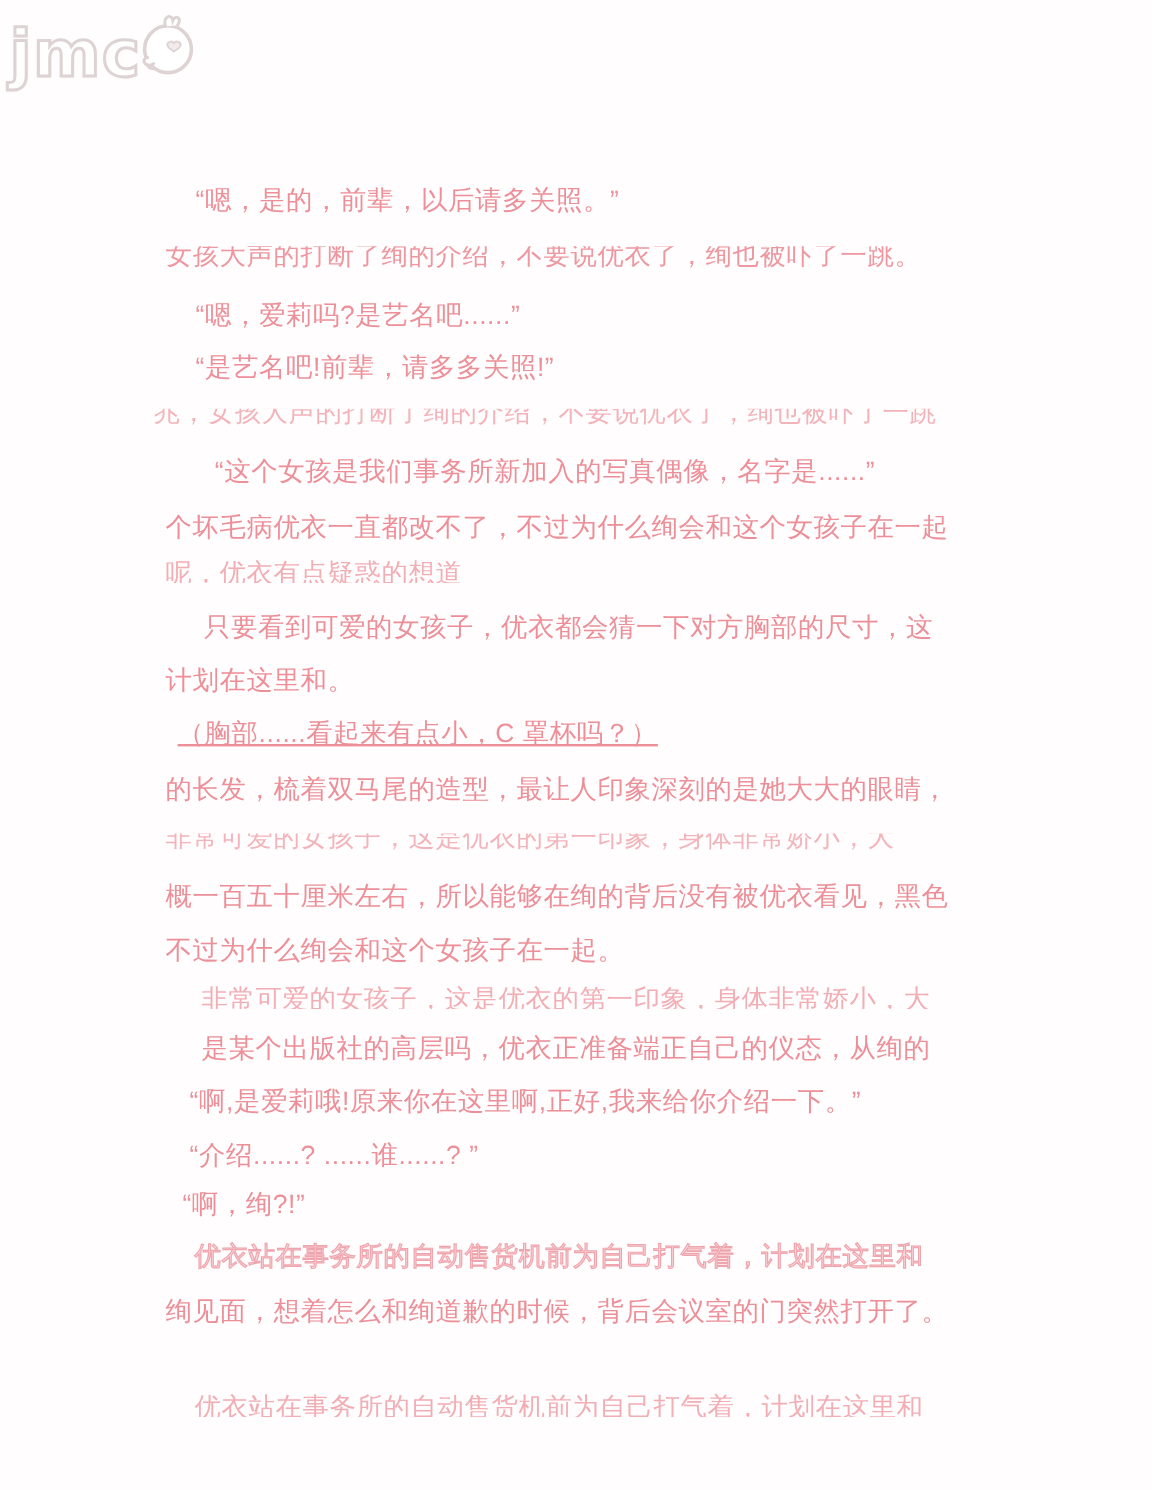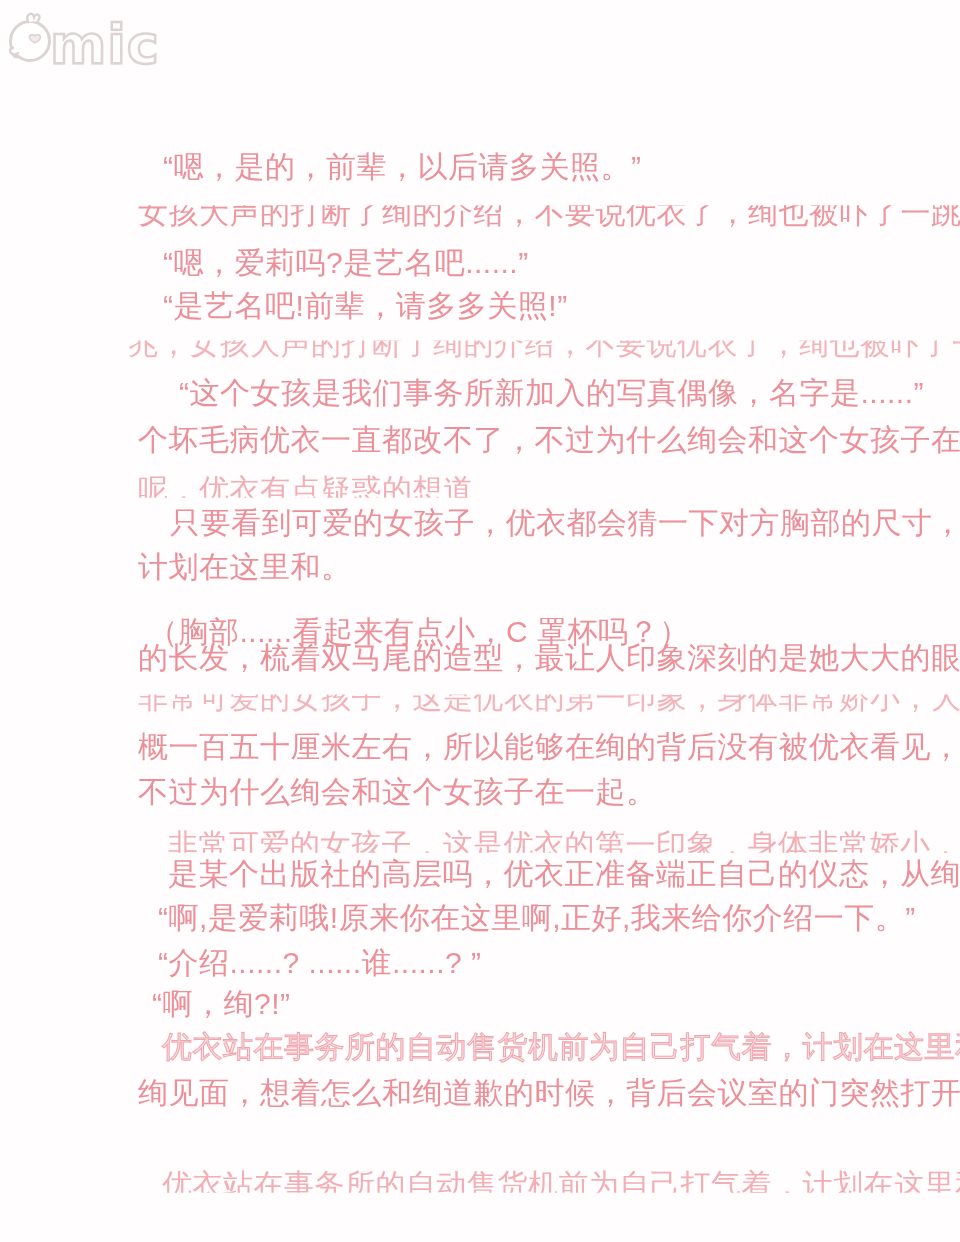--- a/index.html
+++ b/index.html
@@ -16,65 +16,65 @@
     font-weight:bold;font-size:54px;letter-spacing:1px;
     color:#ffffff;
     -webkit-text-stroke:2.5px #ded3d3;
     text-shadow:0 1px 2px rgba(200,180,180,.25);
     user-select:none;
   }
   .logo .mascot{margin:0 -4px;flex:0 0 auto;}
   
   .line{
     position:absolute;
-    font-size:30px;line-height:34px;letter-spacing:.5px;
+    font-size:22px;line-height:34px;letter-spacing:.5px;
     color:#ec8f98;white-space:nowrap;
   }
   .fade{color:#f2aeb5;}
   
   .cut-top{clip-path:inset(27% 0 0 0);opacity:.92;}
   
   .ghost{clip-path:inset(40% 0 4% 0);opacity:.78;color:#ef9fa7;}
   
-  .cut-bottom{clip-path:inset(0 0 27% 0);margin-top:12px;}
+  .cut-bottom{clip-path:inset(0 0 27% 0);}
   
   .hollow{color:#fadde1;-webkit-text-stroke:1px #efa1a9;opacity:.95;}
 </style>
 </head>
 <body>
 
 <div class="logo">
+  <span>jmc</span>
   <span class="mascot">
     <svg width="50" height="56" viewBox="0 0 50 56">
 
       <circle cx="26" cy="31" r="19.5" fill="#ffffff" stroke="#ded3d3" stroke-width="3"></circle>
 
       <path d="M24 12 C 21 4, 29 1, 30 7 C 32 2, 38 5, 34 11" fill="#ffffff" stroke="#ded3d3" stroke-width="2.5" stroke-linecap="round"></path>
 
       <path d="M31 26 c -2 -2.6 -6 -1 -5.4 1.8 c .5 2.4 3.6 4 5.4 5 c 1.8 -1 4.9 -2.6 5.4 -5 c .6 -2.8 -3.4 -4.4 -5.4 -1.8 z" fill="#f3eaea" stroke="#ded3d3" stroke-width="1.6"></path>
 
       <path d="M9 38 q -5 1 -2 5 q 3 3 7 0" fill="#ffffff" stroke="#ded3d3" stroke-width="2.5" stroke-linecap="round"></path>
       <path d="M9 44 q 1 4 5 3" fill="none" stroke="#ded3d3" stroke-width="2.2" stroke-linecap="round"></path>
     </svg>
   </span>
-  <span>mic</span>
 </div>
 
 <div>
   <div class="line" style="left:163px;top:150px;">“嗯，是的，前辈，以后请多关照。”</div>
   <div class="line cut-top" style="left:138px;top:196px;">女孩大声的打断了绚的介绍，不要说优衣了，绚也被吓了一跳。</div>
   <div class="line" style="left:163px;top:246px;">“嗯，爱莉吗?是艺名吧......”</div>
   <div class="line" style="left:163px;top:289px;">“是艺名吧!前辈，请多多关照!”</div>
   <div class="line ghost" style="left:128px;top:327px;">兆，女孩大声的打断了绚的介绍，不要说优衣了，绚也被吓了一跳</div>
   <div class="line" style="left:150px;top:376px;margin-left:29px;">“这个女孩是我们事务所新加入的写真偶像，名字是......”</div>
   <div class="line" style="left:138px;top:423px;">个坏毛病优衣一直都改不了，不过为什么绚会和这个女孩子在一起</div>
   <div class="line fade cut-bottom" style="left:138px;top:461px;">呢，优衣有点疑惑的想道</div>
   <div class="line" style="left:170px;top:506px;">只要看到可爱的女孩子，优衣都会猜一下对方胸部的尺寸，这</div>
   <div class="line" style="left:138px;top:550px;">计划在这里和。</div>
-  <div class="line" style="left:148px;top:615px;">（胸部......看起来有点小，C 罩杯吗？）</div>
+  <div class="line" style="left:148px;top:594px;text-decoration:underline;">（胸部......看起来有点小，C 罩杯吗？）</div>
   <div class="line" style="left:138px;top:641px;">的长发，梳着双马尾的造型，最让人印象深刻的是她大大的眼睛，</div>
   <div class="line ghost" style="left:138px;top:681px;">非常可爱的女孩子，这是优衣的第一印象，身体非常娇小，大</div>
   <div class="line" style="left:138px;top:730px;">概一百五十厘米左右，所以能够在绚的背后没有被优衣看见，黑色</div>
   <div class="line" style="left:138px;top:775px;">不过为什么绚会和这个女孩子在一起。</div>
   <div class="line fade cut-bottom" style="left:168px;top:816px;">非常可爱的女孩子，这是优衣的第一印象，身体非常娇小，大</div>
   <div class="line" style="left:168px;top:857px;">是某个出版社的高层吗，优衣正准备端正自己的仪态，从绚的</div>
   <div class="line" style="left:158px;top:901px;">“啊,是爱莉哦!原来你在这里啊,正好,我来给你介绍一下。”</div>
   <div class="line" style="left:158px;top:946px;">“介绍......? ......谁......? ”</div>
   <div class="line" style="left:152px;top:987px;">“啊，绚?!”</div>
   <div class="line hollow" style="left:162px;top:1030px;">优衣站在事务所的自动售货机前为自己打气着，计划在这里和</div>

